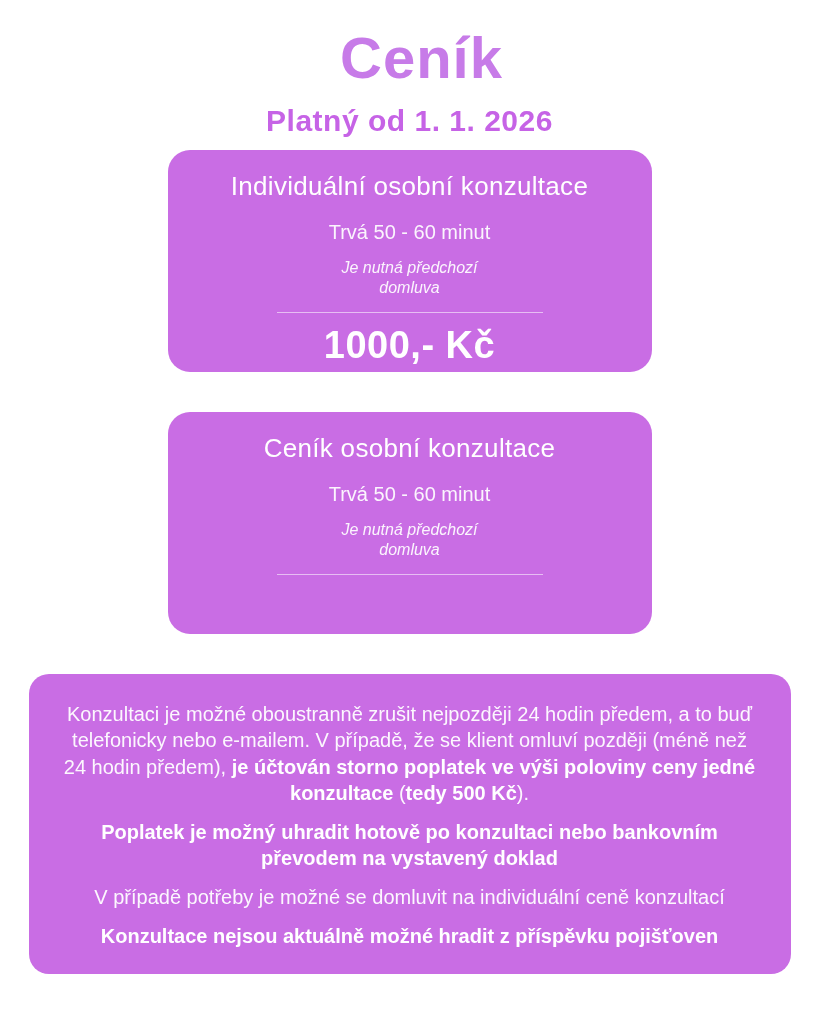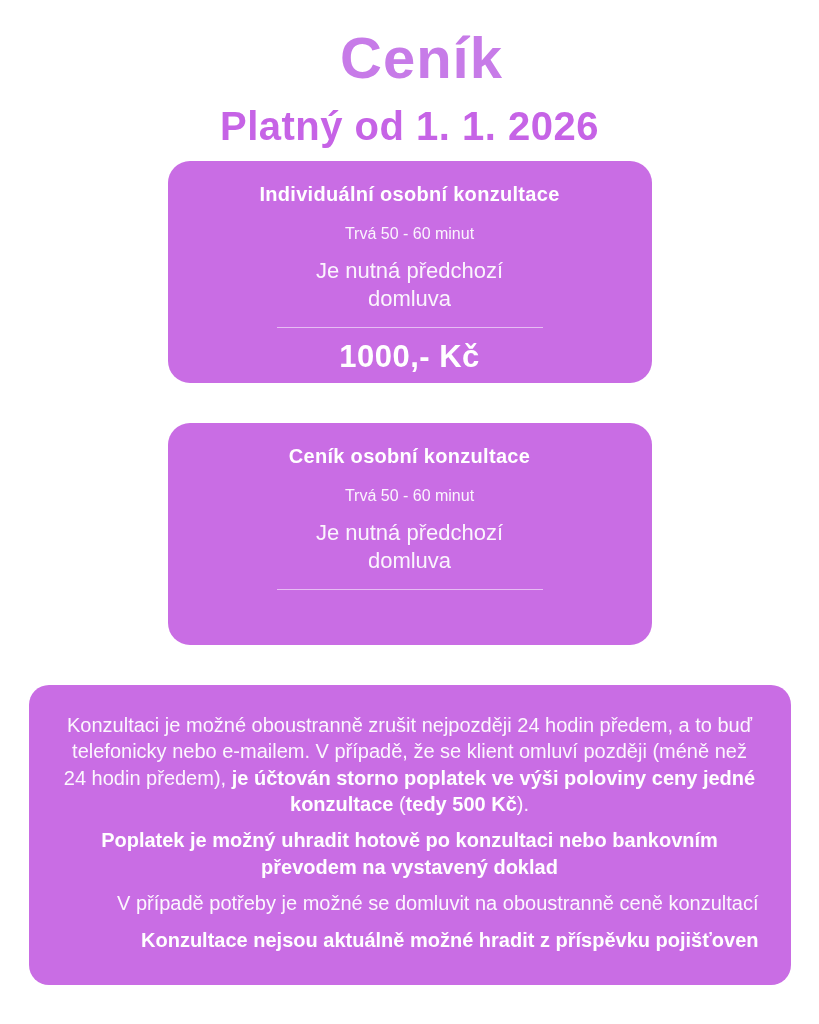--- a/index.html
+++ b/index.html
@@ -22,86 +22,86 @@
     margin:26px 0 0;
     font-size:58px;
     font-weight:800;
     letter-spacing:1px;
     line-height:1.1;
     color:var(--title-color);
     padding-left:24px;
   }
   .page-subtitle{
     margin:14px 0 12px;
-    font-size:40px;
+    font-size:30px;
     font-weight:700;
     letter-spacing:.5px;
     color:var(--subtitle-color);
   }
   .price-card{
     width:484px;
     height:222px;
     margin:0 auto 40px;
     background:var(--card-bg);
     border-radius:22px;
     color:var(--card-text);
     padding-top:22px;
   }
   .price-card-heading{
     margin:0;
-    font-size:20px;
-    font-weight:700;
+    font-size:26px;
+    font-weight:400;
     letter-spacing:.3px;
     line-height:1.15;
     color:#ffffff;
   }
   .price-card-duration{
     margin:19px 0 0;
-    font-size:16px;
+    font-size:20px;
     font-weight:400;
     color:rgba(255,255,255,0.93);
   }
   .price-card-note{
     margin:14px 0 0;
-    font-size:22px;
+    font-size:16px;
     font-weight:400;
     line-height:1.3;
     white-space:pre-line;
     color:rgba(255,255,255,0.93);
+    font-style:italic;
   }
   .price-divider{
     width:266px;
     margin:13px auto 0;
     border:none;
     border-top:1.5px solid var(--divider-color);
   }
   .price-value{
     margin:11px 0 0;
-    font-size:31px;
+    font-size:38px;
     font-weight:800;
     letter-spacing:.5px;
     color:#ffffff;
   }
   .terms-card{
     width:762px;
     height:300px;
     margin:0 auto;
     background:var(--card-bg);
     border-radius:20px;
     color:rgba(255,255,255,0.95);
     padding:27px 32px 24px;
     font-size:20px;
     line-height:1.32;
     display:flex;
     flex-direction:column;
     justify-content:space-between;
-    align-items:flex-end;
   }
   .terms-paragraph{margin:0 0 10px;}
-  .terms-paragraph:last-child{margin-bottom:8px;}
+  .terms-paragraph:last-child{margin-bottom:0;}
   .terms-card b,.terms-bold{font-weight:700;color:#ffffff;}
 </style>
 </head>
 <body>
 
 <main class="page">
 
   <h1 class="page-title">Ceník</h1>
   <h2 class="page-subtitle">Platný od 1. 1. 2026</h2>
 
@@ -118,17 +118,17 @@
     <h3 class="price-card-heading">Ceník osobní konzultace</h3>
     <p class="price-card-duration">Trvá 50 - 60 minut</p>
     <p class="price-card-note">Je nutná předchozí
 domluva</p>
     <hr class="price-divider">
   </section>
 
   <section class="terms-card">
     <p class="terms-paragraph"><span>Konzultaci je možné oboustranně zrušit nejpozději 24 hodin předem, a to buď telefonicky nebo e-mailem. V případě, že se klient omluví později (méně než 24 hodin předem), </span><span class="terms-bold">je účtován storno poplatek ve výši poloviny ceny jedné konzultace</span><span> (</span><span class="terms-bold">tedy 500 Kč</span><span>).</span></p>
     <p class="terms-paragraph terms-bold">Poplatek je možný uhradit hotově po konzultaci nebo bankovním převodem na vystavený doklad</p>
-    <p class="terms-paragraph">V případě potřeby je možné se domluvit na oboustranně ceně konzultací</p>
+    <p class="terms-paragraph">V případě potřeby je možné se domluvit na individuální ceně konzultací</p>
     <p class="terms-paragraph terms-bold">Konzultace nejsou aktuálně možné hradit z příspěvku pojišťoven</p>
   </section>
 
 </main>
 
 </body></html>

